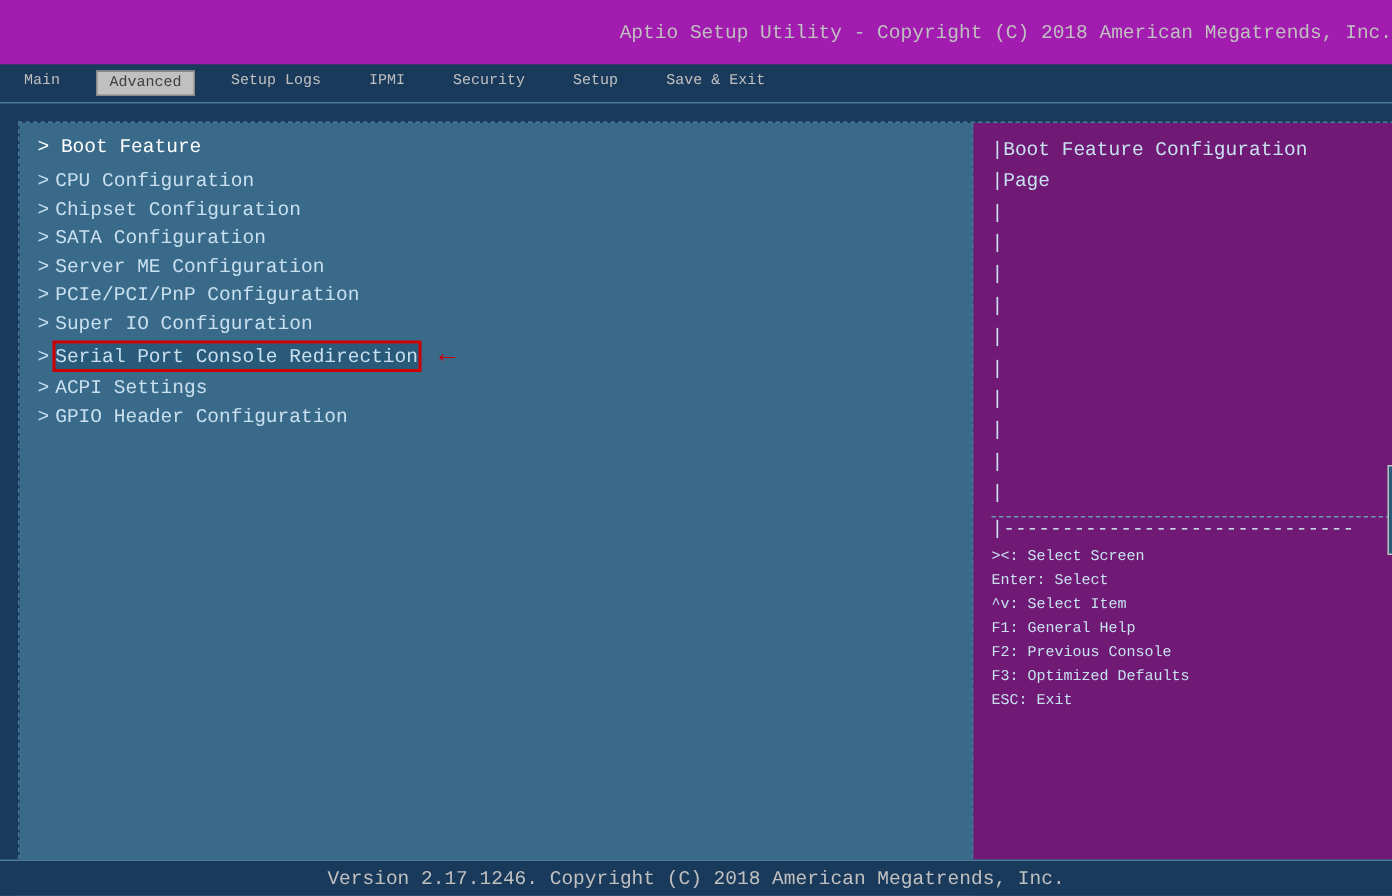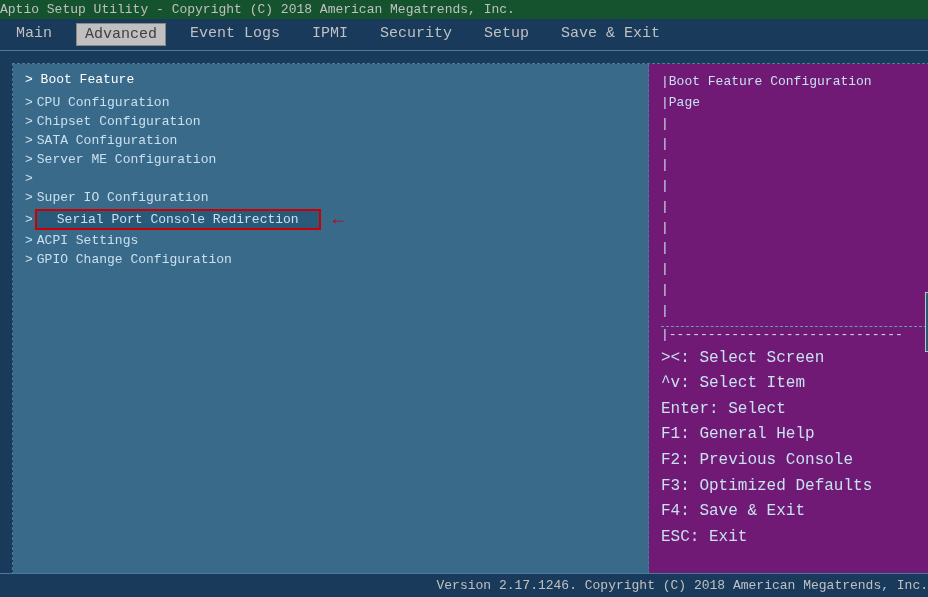--- a/index.html
+++ b/index.html
@@ -7,41 +7,41 @@
       width: 928px;
       height: 597px;
       background: #1a3a5c;
       font-family: 'Courier New', Courier, monospace;
       font-size: 14px;
       color: #c0c0c0;
       overflow: hidden;
     }
 
     .title-bar {
-      background: #14532d;
-      color: #c0c0c0;
-      text-align: left;
-      padding: 2px 0;
+      background: #a21caf;
+      color: #c0c0c0;
+      text-align: right;
+      padding: 14px 0;
       font-size: 13px;
     }
 
     .menu-bar {
       display: flex;
       flex-direction: row;
       background: #1a3a5c;
       padding: 4px 8px;
       gap: 16px;
       border-bottom: 1px solid #4a7a9b;
     }
 
     .menu-item {
       color: #c0c0c0;
       padding: 2px 8px;
       cursor: pointer;
-      font-size: 15px;
+      font-size: 10px;
     }
 
     .menu-item.active {
       background: #c0c0c0;
       color: #404040;
       border: 1px solid #888;
     }
 
     .main-area {
       display: flex;
@@ -99,34 +99,34 @@
       padding: 1px 4px;
     }
 
     .help-divider {
       border-top: 1px dashed #6a9ab0;
       margin: 8px 0;
     }
 
     .help-text {
       color: #c8e0f0;
-      font-size: 16px;
+      font-size: 10px;
       line-height: 1.6;
     }
 
     .description-text {
       color: #c8e0f0;
       font-size: 13px;
       line-height: 1.6;
     }
 
     .version-bar {
       background: #1a3a5c;
       color: #c0c0c0;
-      text-align: right;
+      text-align: center;
       padding: 4px 0;
       font-size: 13px;
       border-top: 1px solid #4a7a9b;
       position: absolute;
       bottom: 0;
       width: 100%;
     }
 
     .scrollbar {
       width: 12px;
@@ -142,21 +142,21 @@
 </head>
 <body>
 
 <div class="title-bar">
   <span>Aptio Setup Utility - Copyright (C) 2018 American Megatrends, Inc.</span>
 </div>
 
 <div class="menu-bar">
   <span class="menu-item">Main</span>
   <span class="menu-item active">Advanced</span>
-  <span class="menu-item">Event Logs</span>
+  <span class="menu-item">Setup Logs</span>
   <span class="menu-item">IPMI</span>
   <span class="menu-item">Security</span>
   <span class="menu-item">Setup</span>
   <span class="menu-item">Save &amp; Exit</span>
 </div>
 
 <div class="main-area">
 
   <div class="left-panel">
     <div class="section-header">&gt; Boot Feature</div>
@@ -172,37 +172,38 @@
     <div class="menu-entry">
       <span class="arrow">&gt;</span>
       <span class="entry-text">SATA Configuration</span>
     </div>
     <div class="menu-entry">
       <span class="arrow">&gt;</span>
       <span class="entry-text">Server ME Configuration</span>
     </div>
     <div class="menu-entry">
       <span class="arrow">&gt;</span>
+      <span class="entry-text">PCIe/PCI/PnP Configuration</span>
     </div>
     <div class="menu-entry">
       <span class="arrow">&gt;</span>
       <span class="entry-text">Super IO Configuration</span>
     </div>
     <div class="menu-entry highlighted" style="display:flex; align-items:center;">
       <span class="arrow">&gt;</span>
-      <span class="entry-text" style="outline:2px solid #cc0000; background:#2a5a7a; padding:1px 20px;">Serial Port Console Redirection</span>
+      <span class="entry-text" style="outline:2px solid #cc0000; background:#2a5a7a; padding:1px 0;">Serial Port Console Redirection</span>
       <span style="color:#cc0000; font-size:18px; margin-left:10px; font-weight:bold;">←</span>
     </div>
     <div class="menu-entry">
       <span class="arrow">&gt;</span>
       <span class="entry-text">ACPI Settings</span>
     </div>
     <div class="menu-entry">
       <span class="arrow">&gt;</span>
-      <span class="entry-text">GPIO Change Configuration</span>
+      <span class="entry-text">GPIO Header Configuration</span>
     </div>
   </div>
 
   <div class="right-panel" style="position:relative;">
     <div class="description-text">
       <span>|Boot Feature Configuration</span><br>
       <span>|Page</span><br>
       <span>|</span><br>
       <span>|</span><br>
       <span>|</span><br>
@@ -210,26 +211,25 @@
       <span>|</span><br>
       <span>|</span><br>
       <span>|</span><br>
       <span>|</span><br>
       <span>|</span><br>
       <span>|</span><br>
     </div>
     <div class="help-divider" style="border-top: 1px dashed #6a9ab0; margin: 4px 0; color:#c8e0f0; font-size:13px;">|------------------------------</div>
     <div class="help-text">
       <div>&gt;&lt;: Select Screen</div>
+      <div>Enter: Select</div>
       <div>^v: Select Item</div>
-      <div>Enter: Select</div>
       <div>F1: General Help</div>
       <div>F2: Previous Console</div>
       <div>F3: Optimized Defaults</div>
-      <div>F4: Save &amp; Exit</div>
       <div>ESC: Exit</div>
     </div>
 
     <div class="scrollbar"></div>
   </div>
 </div>
 
 <div class="version-bar">
   <span>Version 2.17.1246. Copyright (C) 2018 American Megatrends, Inc.</span>
 </div>

